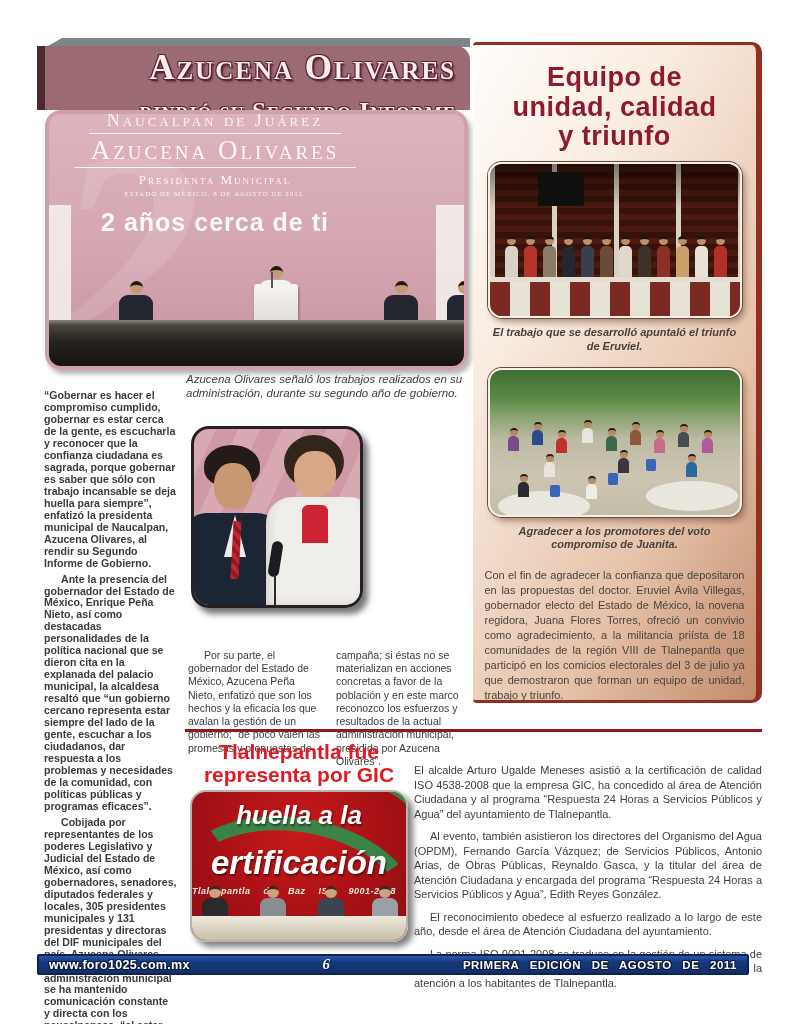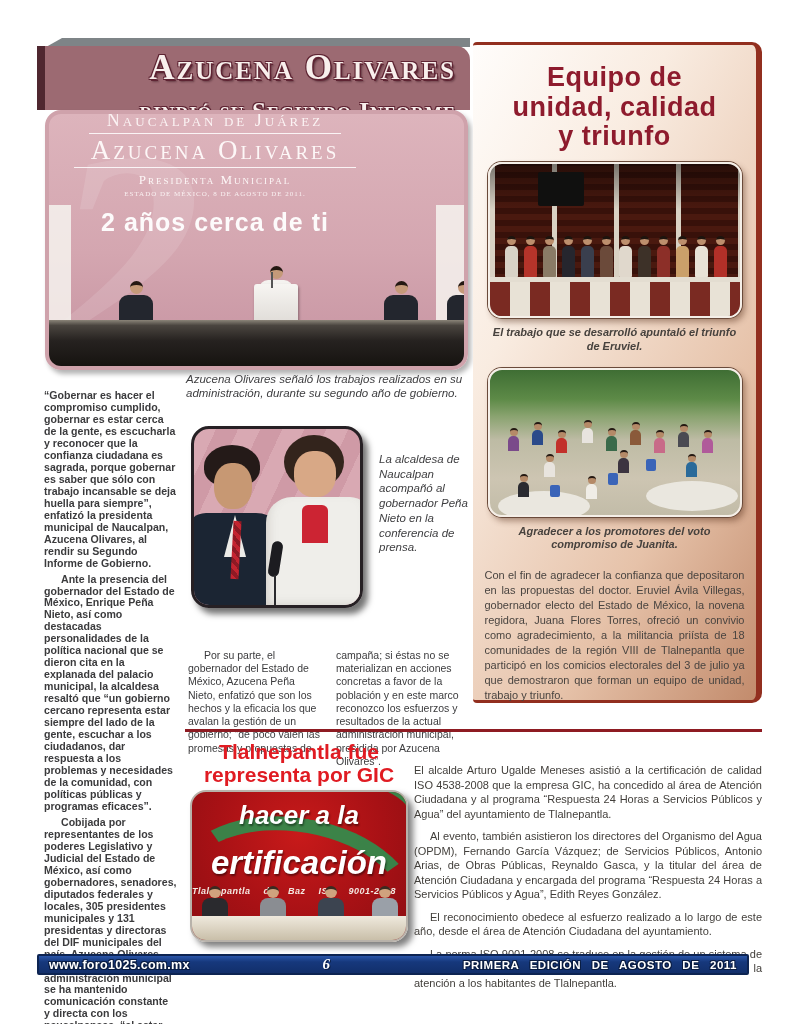--- a/index.html
+++ b/index.html
@@ -205,21 +205,20 @@
     <div class="pp" style="left:30px;top:86px;width:22px;height:42px;background:#ecebe7;clip-path:polygon(50% 0,100% 100%,0 100%);"></div>
     <div class="pp" style="left:38px;top:92px;width:8px;height:58px;background:repeating-linear-gradient(45deg,#c32430 0 4px,#8e1a24 4px 8px);transform:rotate(3deg);"></div>
     <div class="pp" style="right:16px;top:6px;width:60px;height:54px;background:#33241c;border-radius:50%;"></div>
     <div class="pp" style="right:24px;top:22px;width:42px;height:46px;background:#d8a886;border-radius:45%;"></div>
     <div class="pp" style="right:-10px;top:68px;width:104px;height:118px;background:#efeeea;border-radius:26px 20px 0 0;box-shadow:inset 0 -8px 12px rgba(120,110,100,.35);"></div>
     <div class="pp" style="right:32px;top:76px;width:26px;height:38px;background:#cc2433;border-radius:6px 6px 0 0;"></div>
     <div class="pp" style="left:76px;top:112px;width:11px;height:36px;background:#1c1c20;border-radius:6px;transform:rotate(9deg);"></div>
     <div class="pp" style="left:80px;top:146px;width:2px;height:38px;background:#2a2a2e;"></div>
   </div>
 
-  <div id="press-caption" class="cap">La alcaldesa de Naucalpan acompañó al gobernador Peña Nieto en la conferencia de prensa.</div>
 
   <div id="midcols">
     <div class="mcol first">Por su parte, el gobernador del Estado de México, Azucena Peña Nieto, enfatizó que son los hechos y la eficacia los que avalan la gestión de un gobierno; “de poco valen las promesas y propuestas de</div>
     <div class="mcol">campaña; si éstas no se materializan en acciones concretas a favor de la población y en este marco reconozco los esfuerzos y resultados de la actual administración municipal, presidida por Azucena Olivares”.</div>
   </div>
 
   <div id="right-panel">
     <div id="right-title">Equipo de unidad, calidad y triunfo</div>
 
     <div id="stage2-photo" class="rp-photo">
@@ -266,21 +265,21 @@
     <div id="right-body">Con el fin de agradecer la confianza que depositaron en las propuestas del doctor. Eruviel Ávila Villegas, gobernador electo del Estado de México, la novena regidora, Juana Flores Torres, ofreció un convivio como agradecimiento, a la militancia priísta de 18 comunidades de la región VIII de Tlalnepantla que participó en los comicios electorales del 3 de julio ya que demostraron que forman un equipo de unidad, trabajo y triunfo.</div>
   </div>
 
   <div id="section-divider"></div>
 
   <div id="cert-title">Tlalnepantla fue representa por GIC</div>
 
   <div id="cert-photo">
     <div class="rb rb1"></div>
     <div class="rb rb2"></div>
-    <div class="ct1">hacer a la</div>
+    <div class="ct1">huella a la</div>
     <div class="ct2">ertificación</div>
     <div class="ct3">Tlalnepantla de Baz ISO 9001-2008</div>
     <span class="cg" style="left:6px;--c:#2a2a2e;"></span>
     <span class="cg" style="left:64px;--c:#8a8d92;"></span>
     <span class="cg" style="left:122px;--c:#3c4450;"></span>
     <span class="cg" style="left:176px;--c:#9aa0a8;"></span>
     <div class="cert-table"></div>
   </div>
 
   <div id="cert-body">

